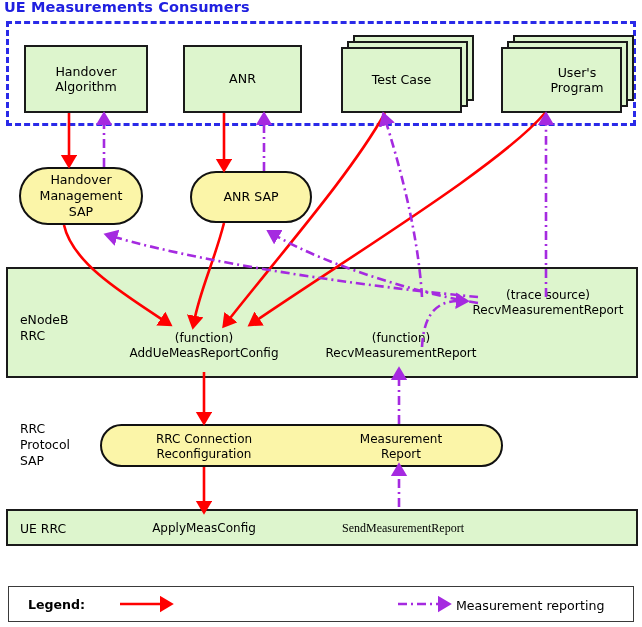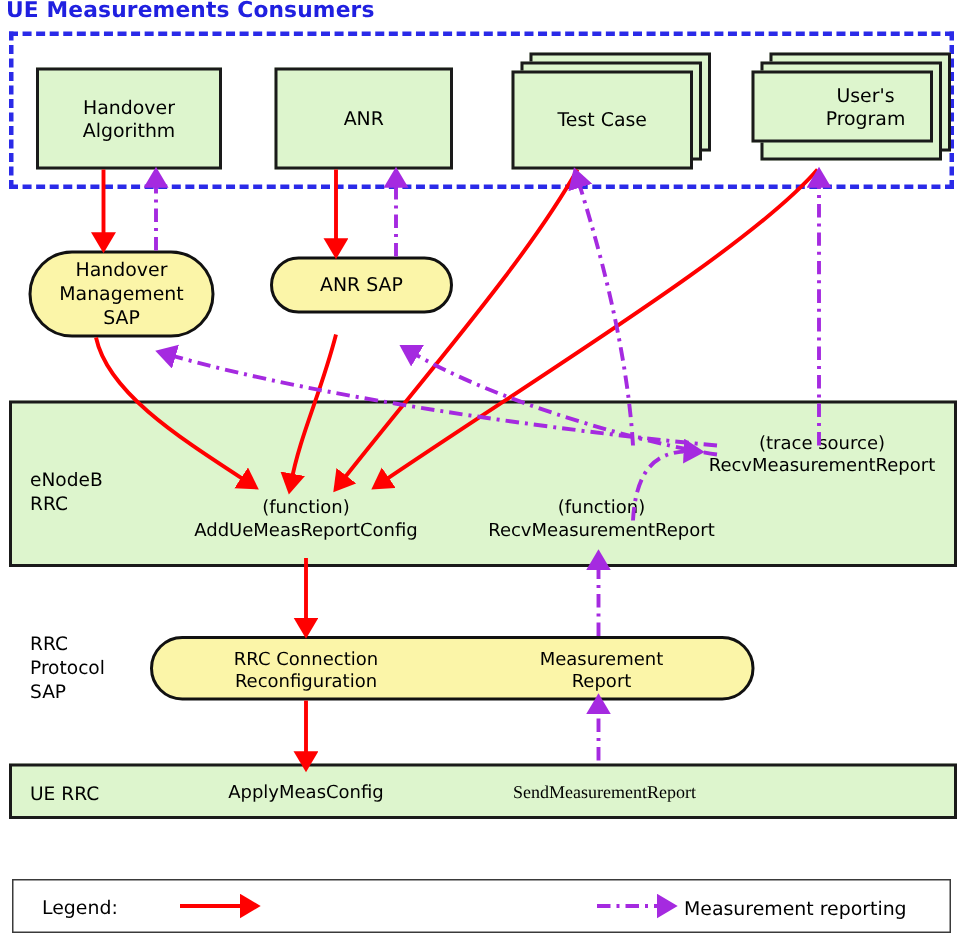--- a/index.html
+++ b/index.html
@@ -58,21 +58,21 @@
     line-height:1.25;text-align:center;white-space:pre-line;
   }
 
   
   .legend-box{
     position:absolute;left:8px;top:586px;width:626px;height:36px;
     box-sizing:border-box;background:#ffffff;border:1.5px solid #3a3a3a;
   }
   .legend-title{
     position:absolute;left:28px;top:597px;
-    font-size:12.6px;font-weight:normal;color:#000;
+    font-size:12.6px;font-weight:bold;color:#000;
   }
   .legend-text{
     position:absolute;font-size:12.6px;color:#000;white-space:nowrap;
   }
 
   svg.overlay{position:absolute;left:0;top:0;width:642px;height:627px;
               pointer-events:none;overflow:visible;}
 </style>
 </head>
 <body>
@@ -93,32 +93,32 @@
   </div>
 
   <div class="stack-shadow" style="left:353px;top:35px;width:121px;height:66px;"></div>
   <div class="stack-shadow" style="left:347px;top:41px;width:121px;height:66px;"></div>
   <div class="nbox" style="left:341px;top:47px;width:121px;height:66px;">
     <span class="lbl">Test Case</span>
   </div>
 
   <div class="stack-shadow" style="left:513px;top:35px;width:121px;height:66px;"></div>
   <div class="stack-shadow" style="left:507px;top:41px;width:121px;height:66px;"></div>
-  <div class="nbox" style="left:501px;top:47px;width:121px;height:48px;padding-left:31px;">
+  <div class="nbox" style="left:501px;top:47px;width:121px;height:66px;padding-left:31px;">
     <span class="lbl">User's
 Program</span>
   </div>
 
   <div class="pill" style="left:19px;top:167px;width:124px;height:58px;">
     <span class="lbl">Handover
 Management
 SAP</span>
   </div>
 
-  <div class="pill" style="left:180px;top:171px;width:122px;height:38px;align-items:center;">
+  <div class="pill" style="left:190px;top:171px;width:122px;height:52px;align-items:center;">
     <span class="lbl">ANR SAP</span>
   </div>
 
   <div class="band" style="left:6px;top:267px;width:632px;height:111px;"></div>
   <div class="side-label" style="left:20px;top:312px;">eNodeB
 RRC</div>
   <div class="fn-label" style="left:118px;top:331px;width:172px;">(function)
 AddUeMeasReportConfig</div>
   <div class="fn-label" style="left:315px;top:331px;width:172px;">(function)
 RecvMeasurementReport</div>

